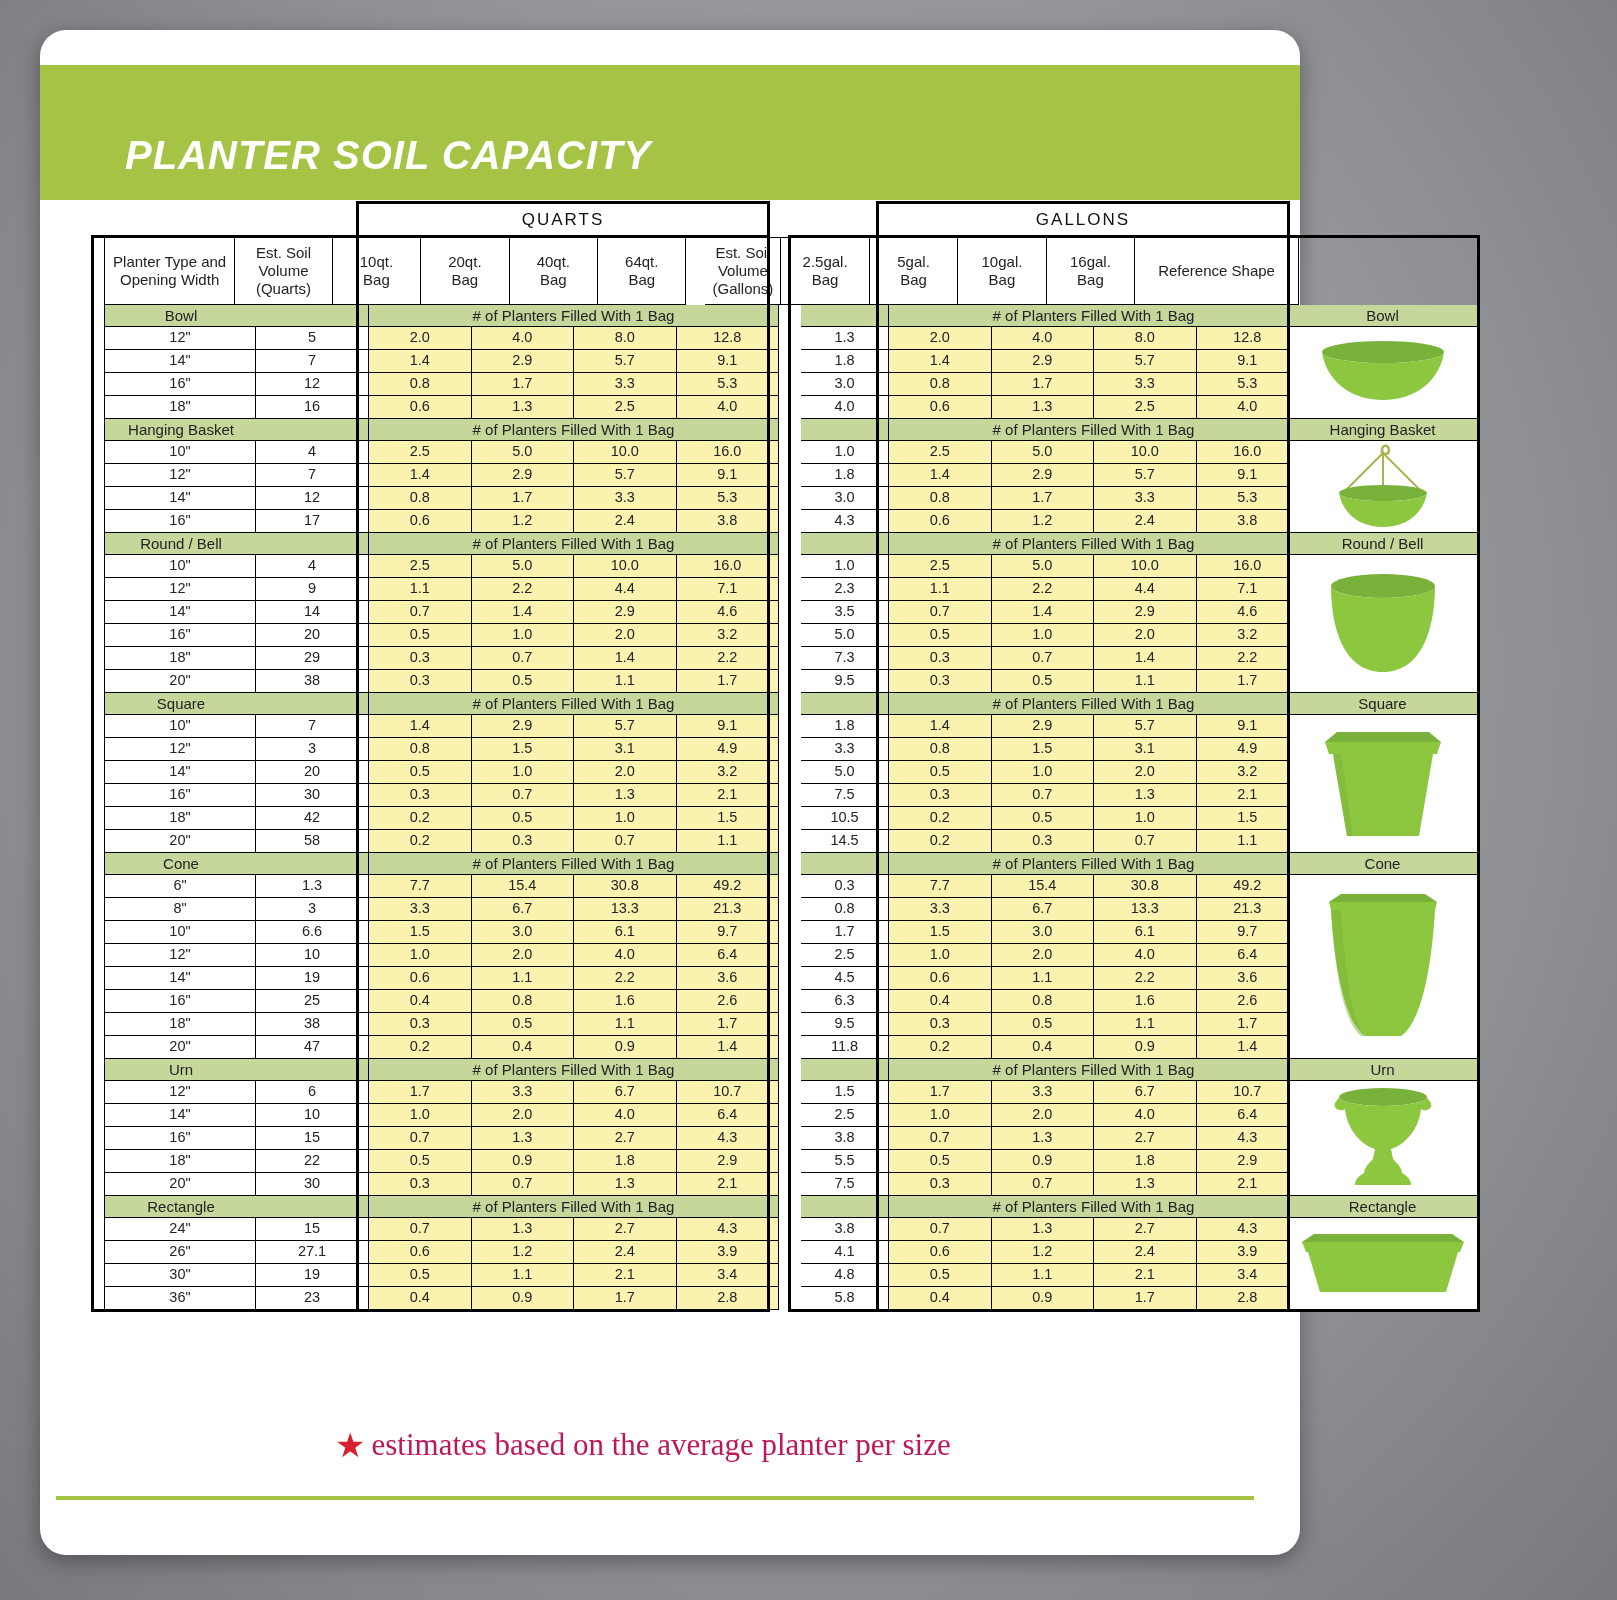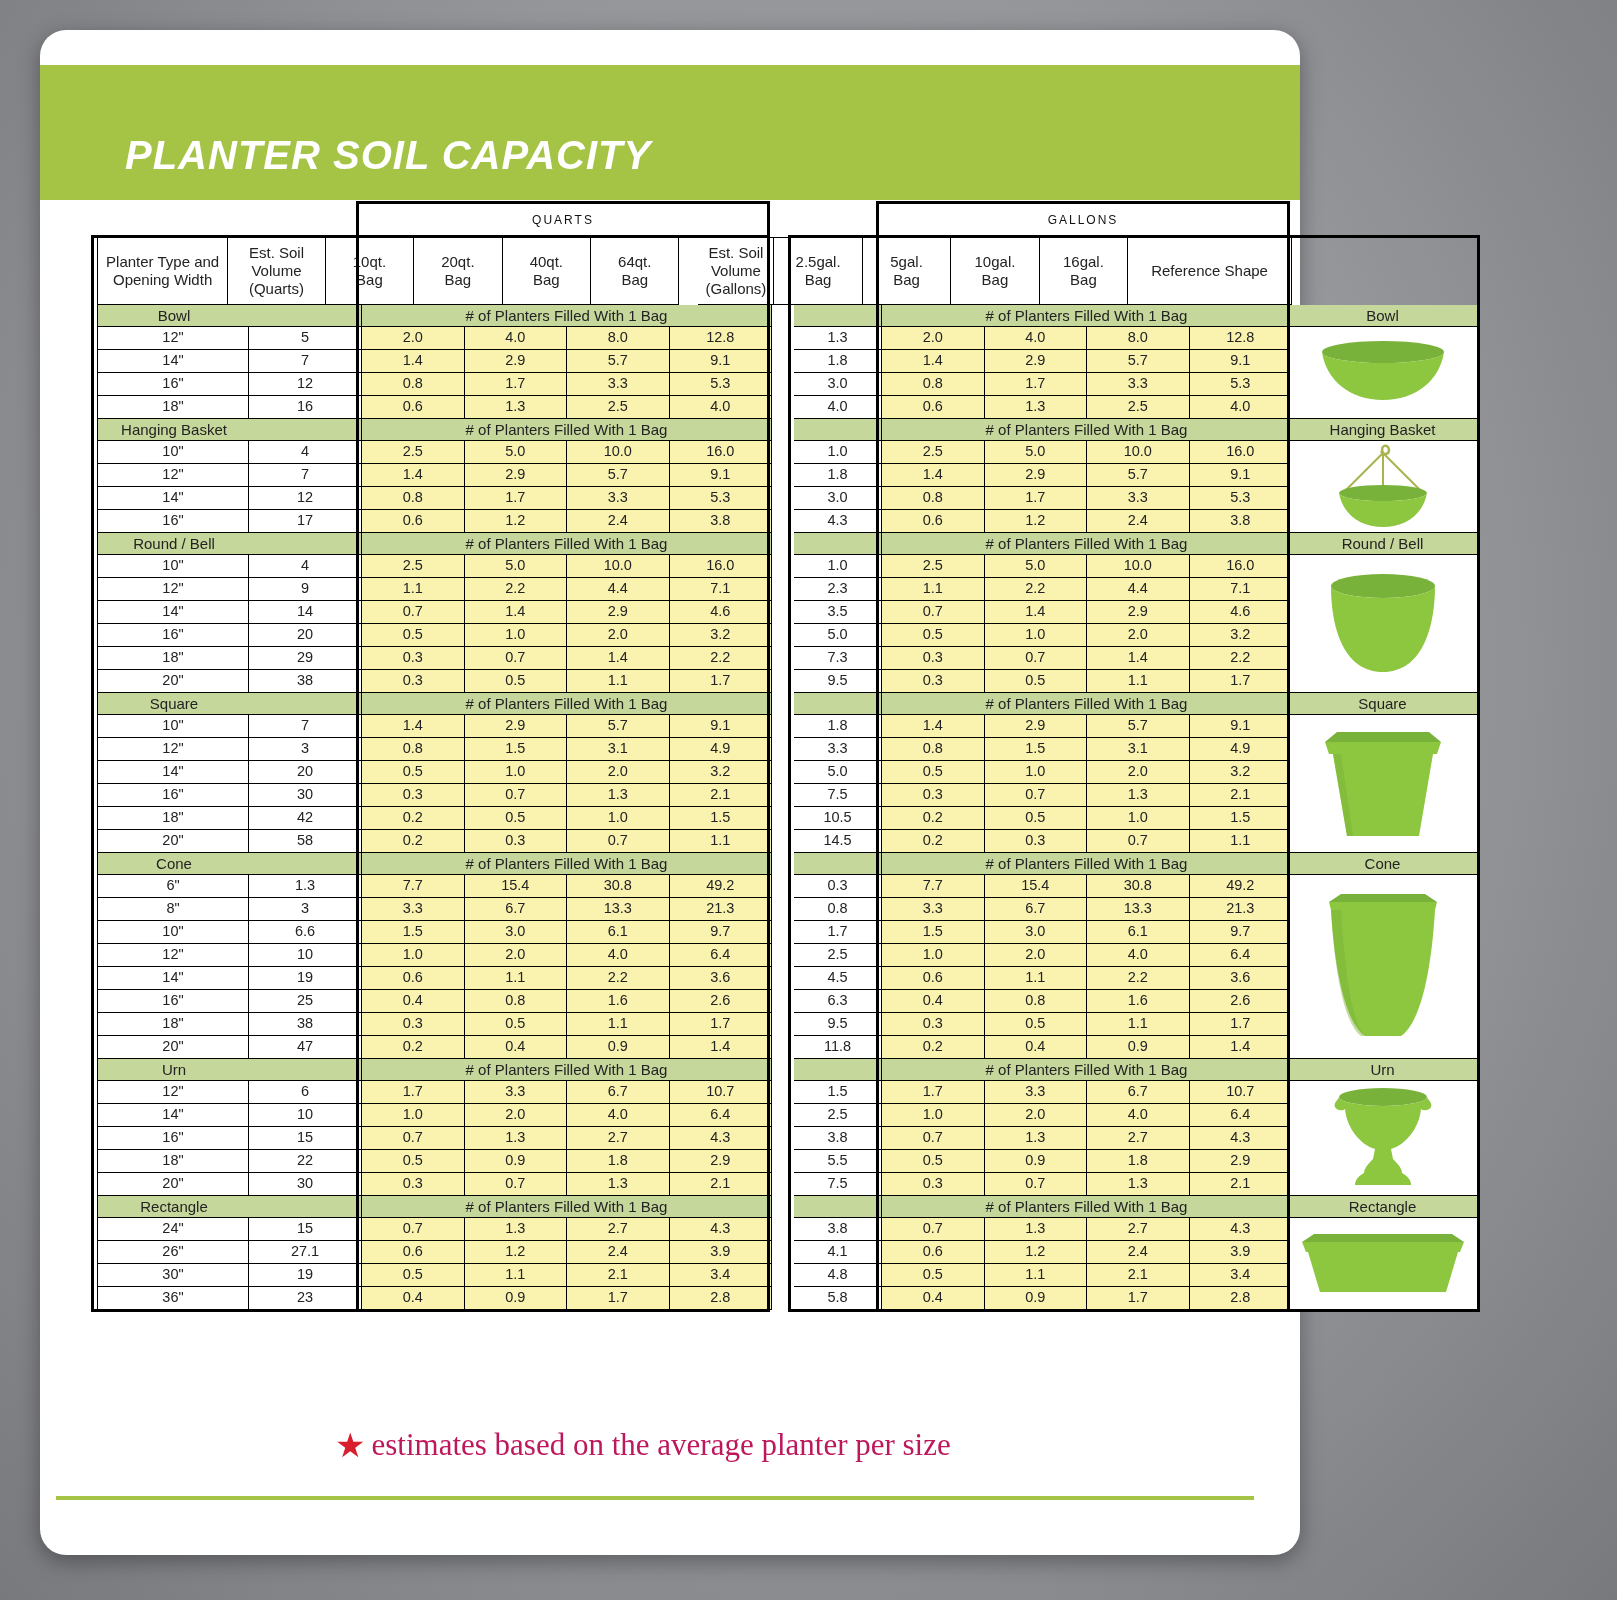--- a/index.html
+++ b/index.html
@@ -17,24 +17,24 @@
   }
   .title{
     position:absolute;left:85px;bottom:22px;color:#ffffff;
     font-size:40px;font-weight:bold;font-style:italic;letter-spacing:1px;
   }
   
   .tbl{position:absolute;left:53px;top:173px;width:1385px;color:#1f1f1f;}
   .gbanner{
     position:absolute;top:0;height:34px;width:410px;background:#fff;
     display:flex;align-items:center;justify-content:center;
-    font-size:12px;letter-spacing:2px;color:#111;
+    font-size:17px;letter-spacing:2px;color:#111;
   }
   .gb-q{left:265px;} .gb-g{left:785px;}
-  .grid{position:absolute;left:4px;top:34px;width:1195px;}
+  .grid{position:absolute;left:11px;top:34px;width:1195px;}
   .row{display:flex;}
   .cell{
     box-sizing:border-box;border-right:1px solid #000;border-bottom:1px solid #000;
     display:flex;align-items:center;justify-content:center;text-align:center;
     font-size:14.5px;line-height:1.2;color:#232323;background:#fff;
   }
   .row .cell:first-child{border-left:1px solid #000;}
   .header-row{height:68px;}
   .header-row .cell{border-top:1px solid #000;font-size:15px;white-space:pre-line;}
   .c-planter{width:152px;} .c-qtvol{width:113px;} .c-bag{width:102.5px;}

